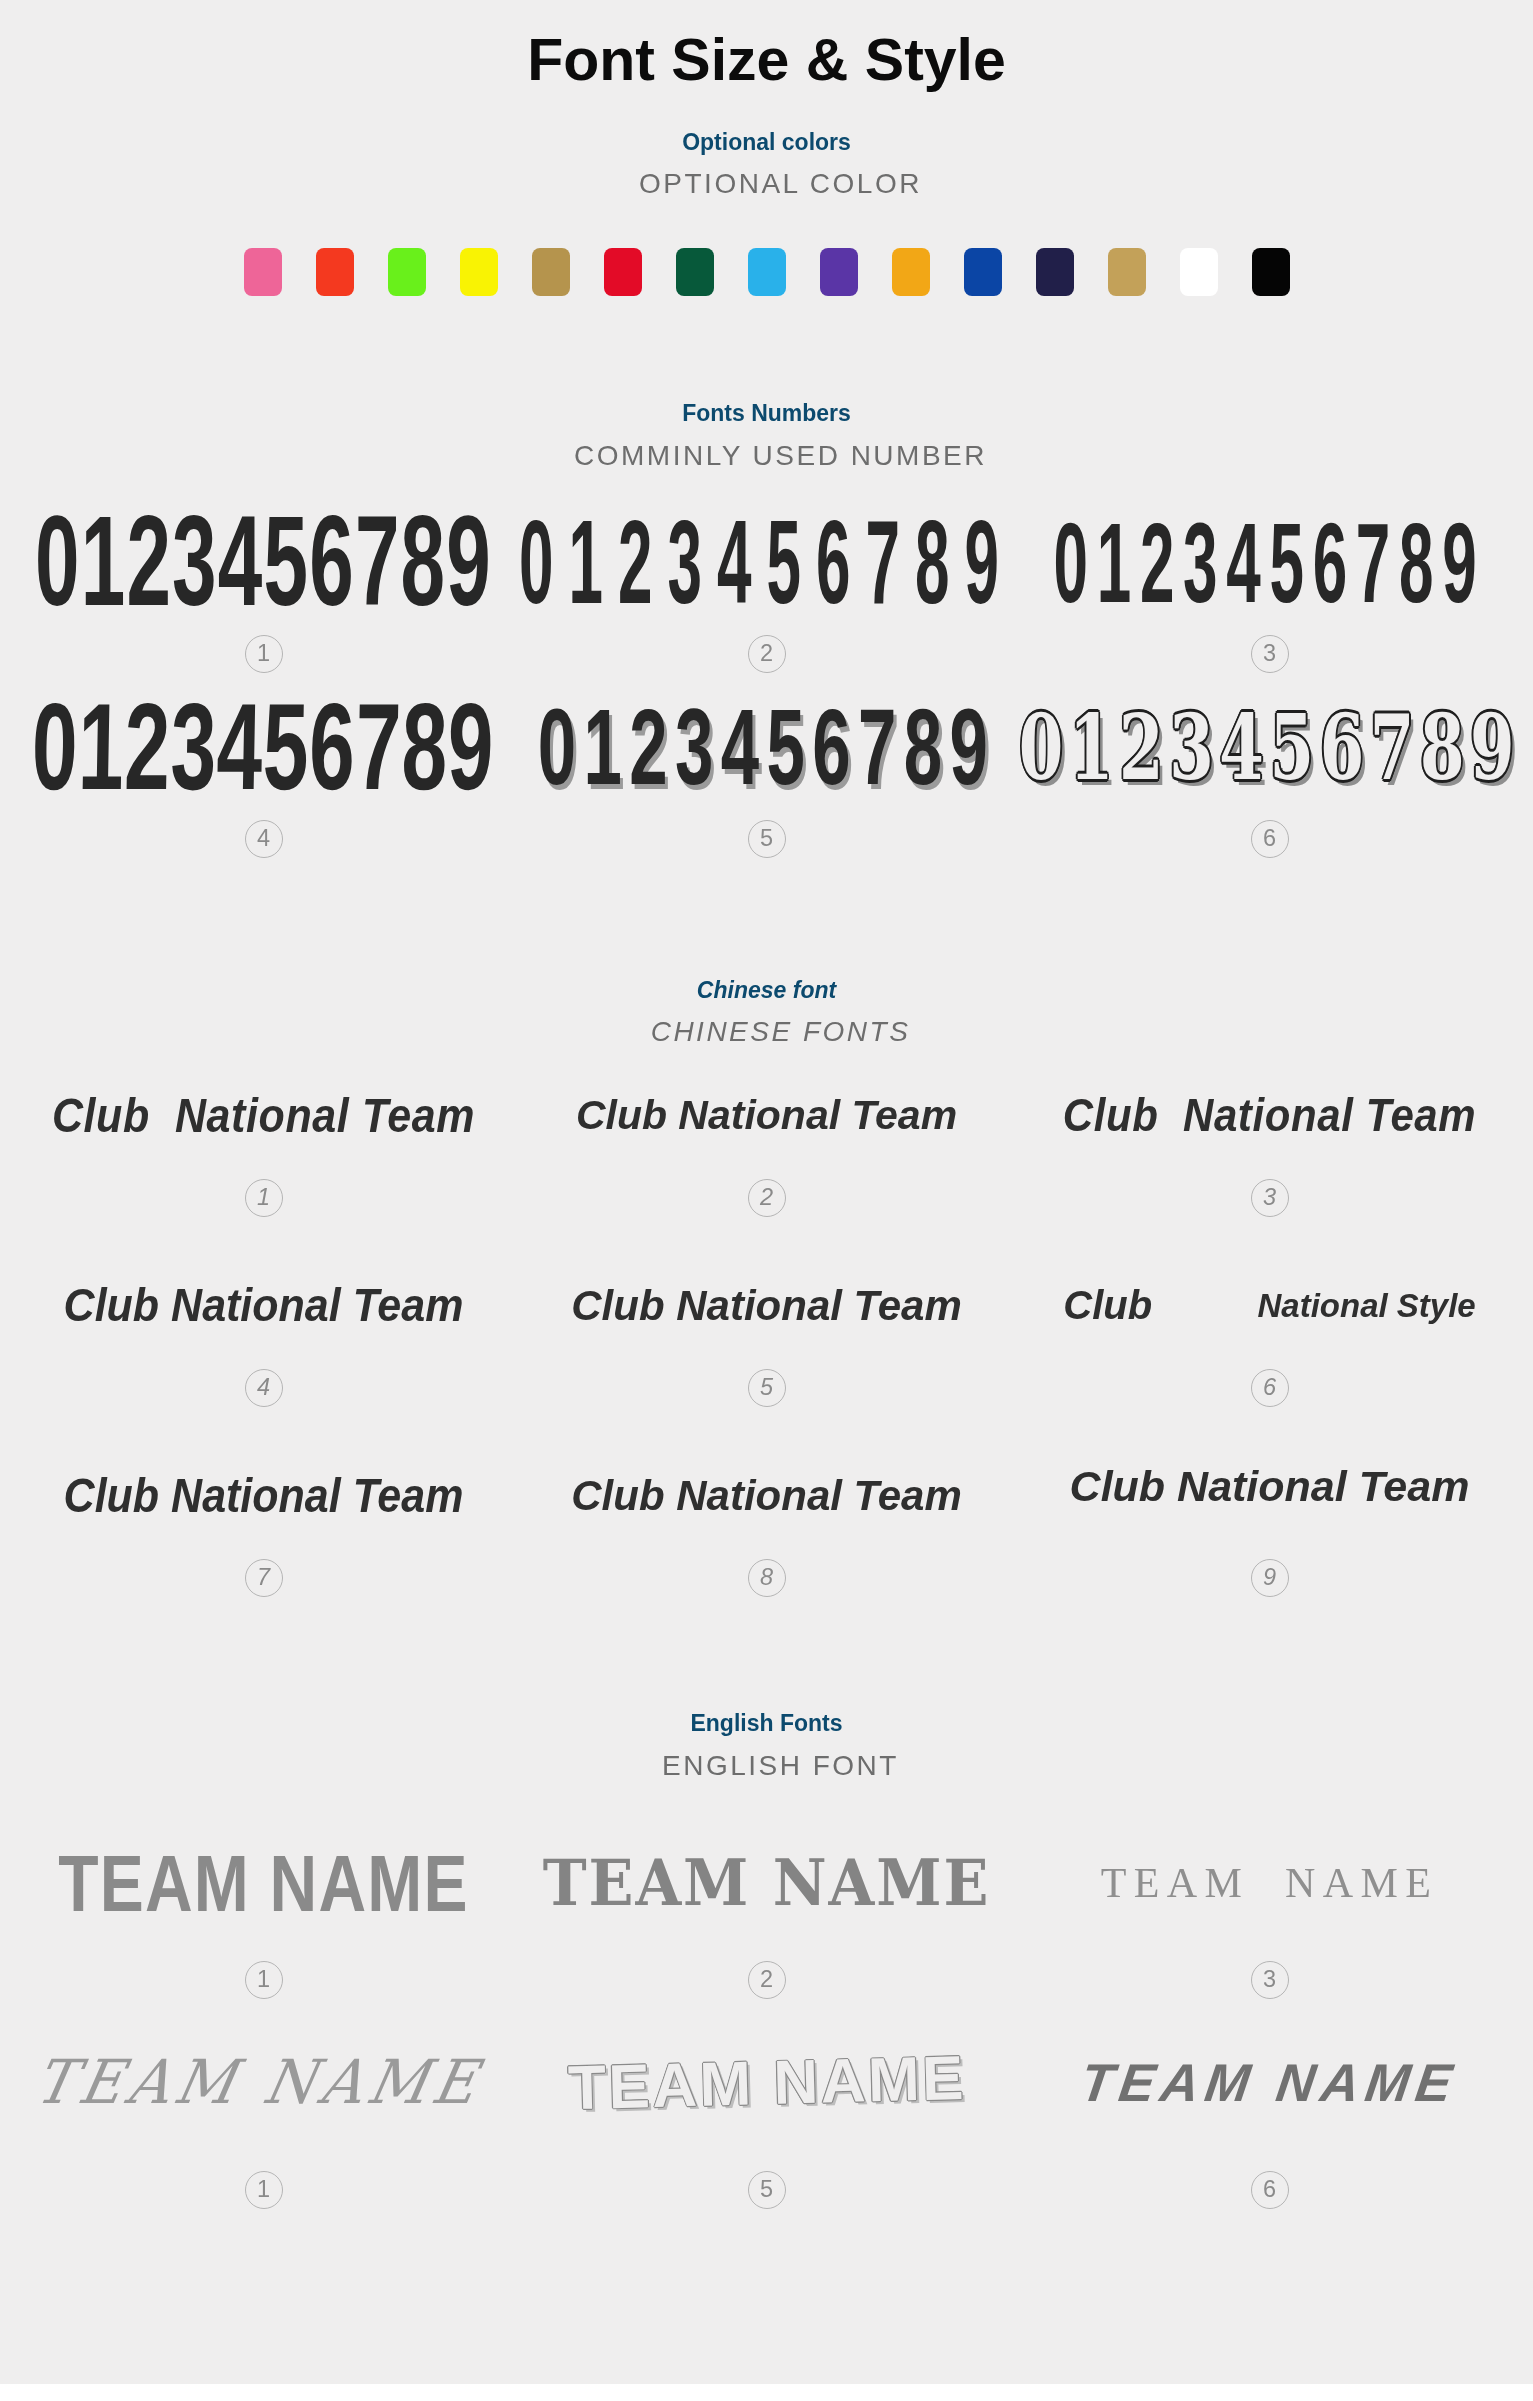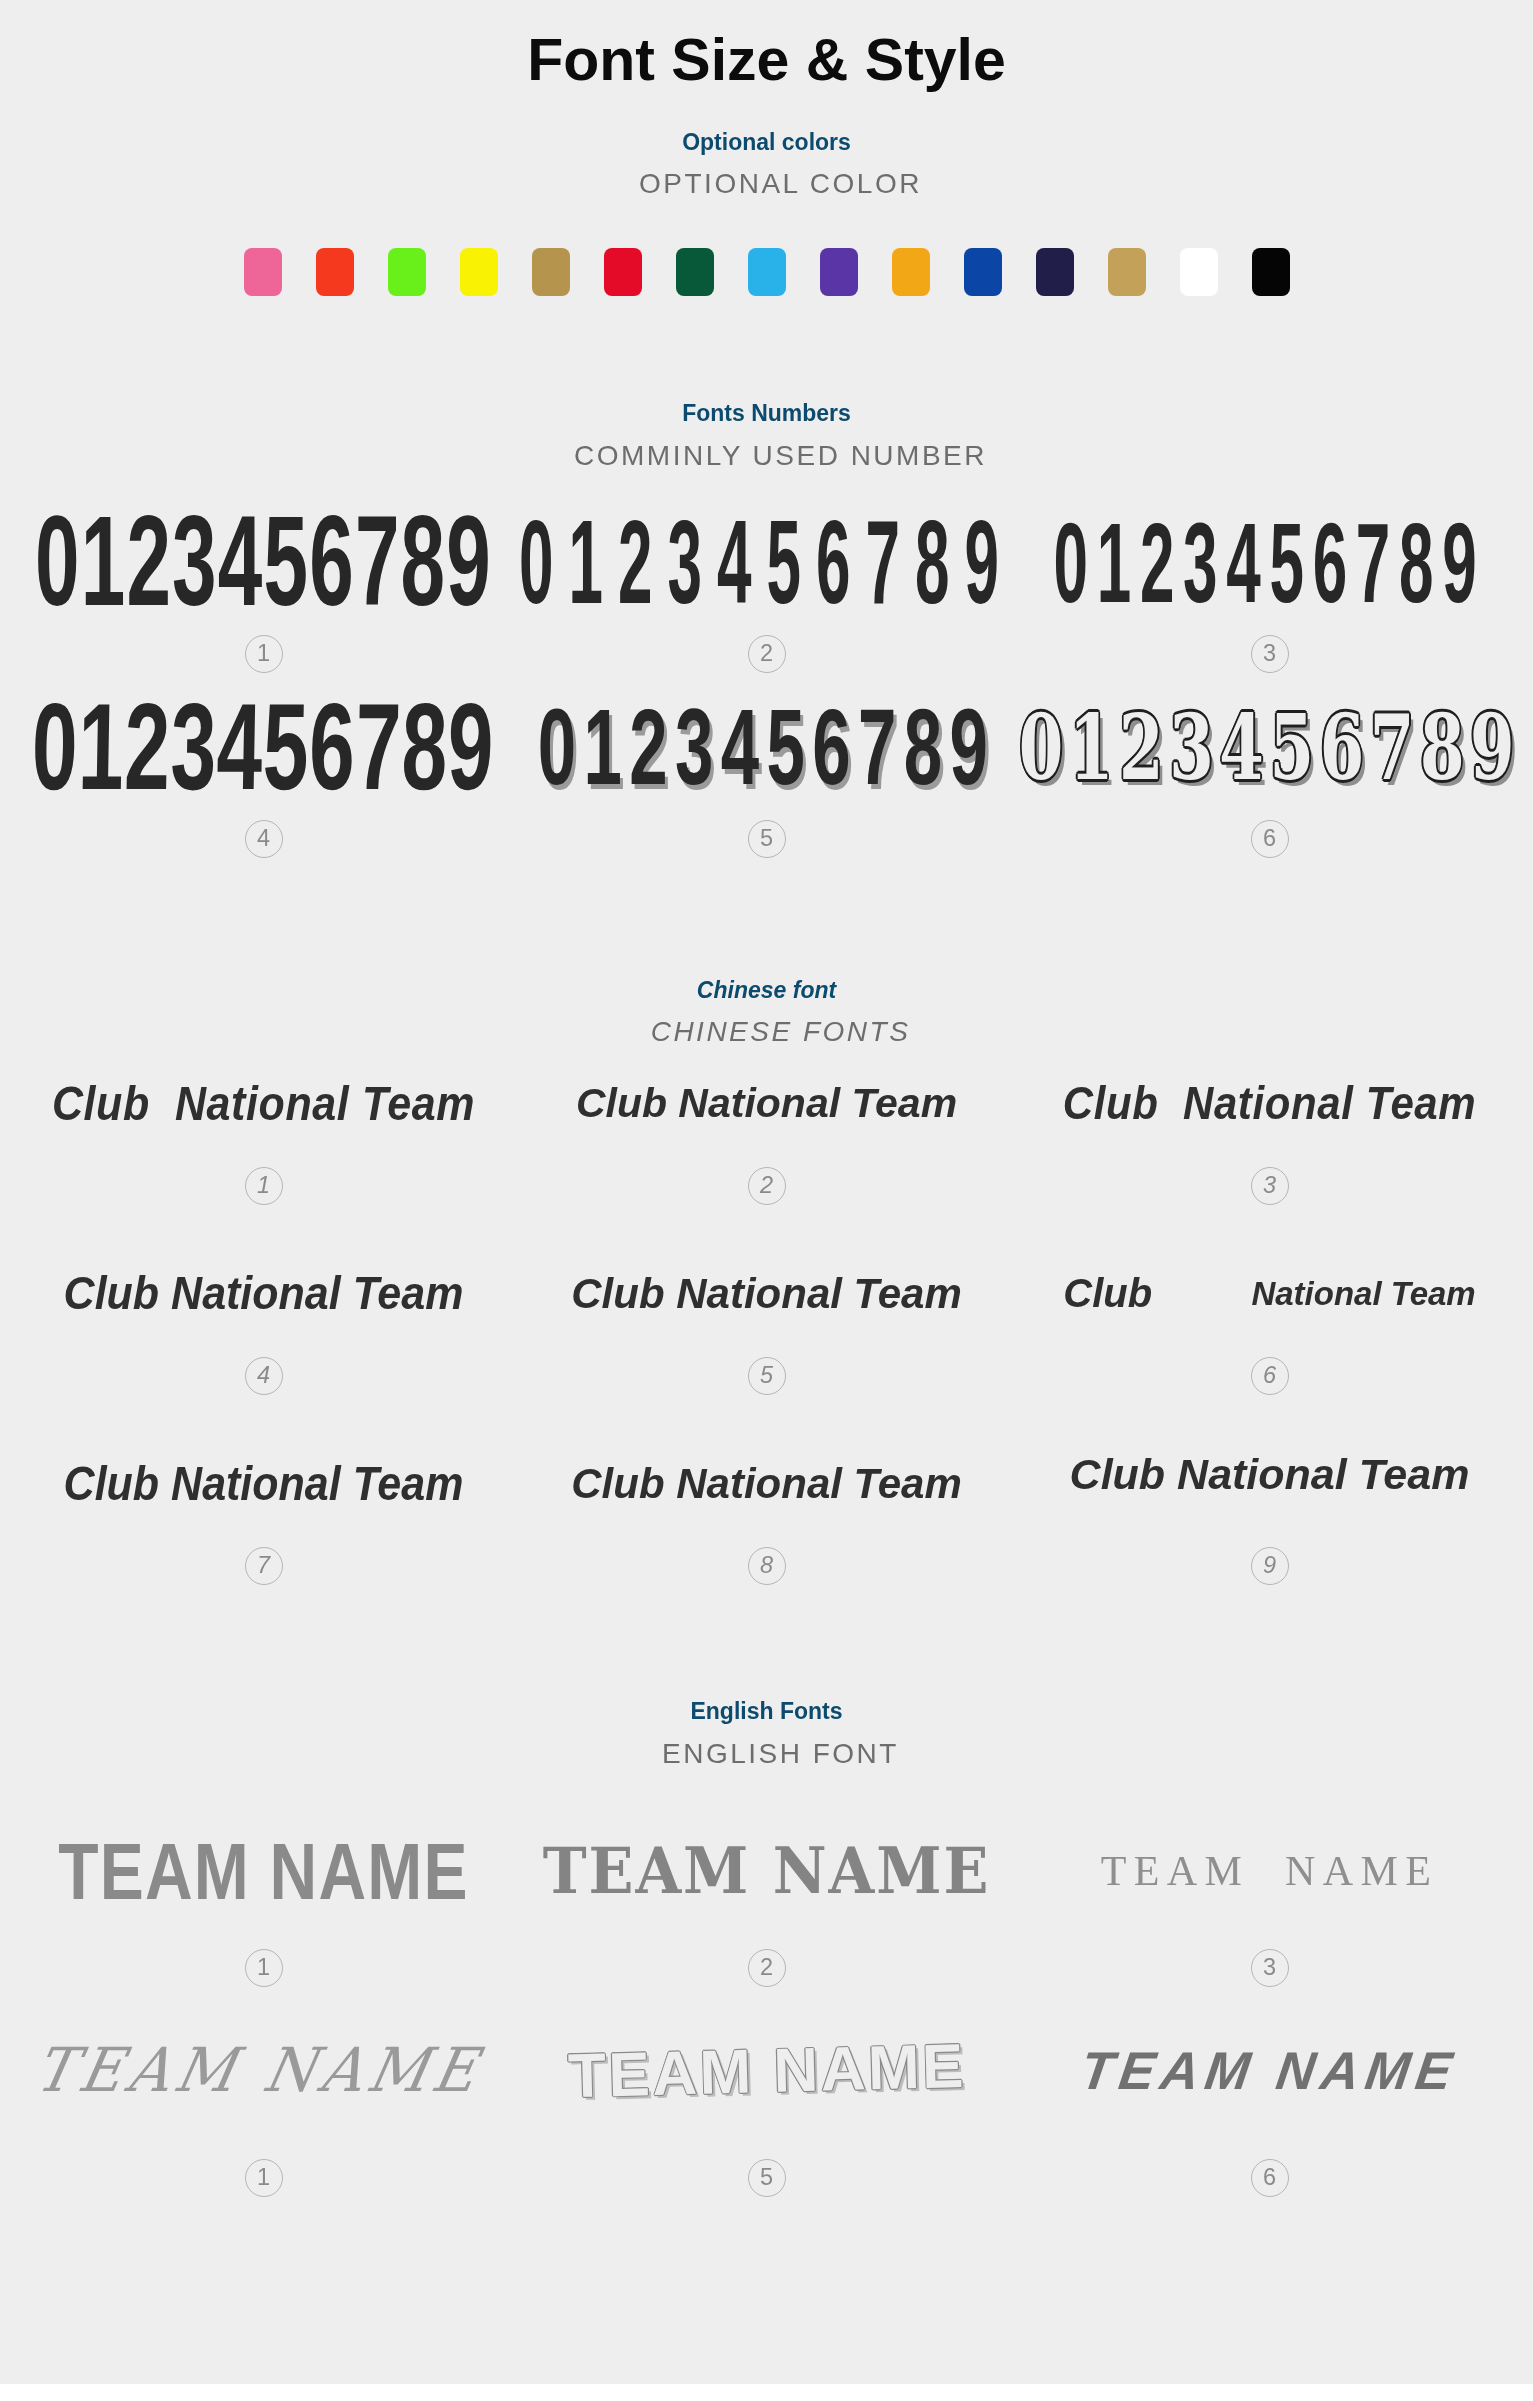--- a/index.html
+++ b/index.html
@@ -43,21 +43,21 @@
   .ns3 .digits { font-size:62px; font-weight:600; letter-spacing:8.7px; transform:scaleY(1.82); }
   .ns4 .digits { font-size:82px; font-weight:900; letter-spacing:0.6px;  transform:scaleY(1.50) skewX(-1.5deg); }
   .ns5 .digits { font-size:69px; font-weight:900; letter-spacing:7.4px; transform:scaleY(1.55);
                  text-shadow:3.1px 3.1px 0 #9b9b9b; }
   .ns6 .digits { font-family:"DejaVu Serif", serif; font-size:64px; font-weight:700;
                  letter-spacing:5.6px; transform:scaleY(1.40); color:#efeeee;
                  text-shadow:1.9px 0 0 #1f1f1f,-1.9px 0 0 #1f1f1f,0 1.9px 0 #1f1f1f,0 -1.9px 0 #1f1f1f,
                              1.2px 1.2px 0 #1f1f1f,-1.2px 1.2px 0 #1f1f1f,1.2px -1.2px 0 #1f1f1f,-1.2px -1.2px 0 #1f1f1f,
                              4.3px 4.3px 0 #8f8f8f; }
   
-  .ch-grid { margin-top:20px; row-gap:53px; }
+  .ch-grid { margin-top:32px; row-gap:53px; }
   .ch-box { height:71px; display:flex; align-items:center; justify-content:center; width:100%; }
   .ch-cell .circle { margin-top:28px; }
   .ch { white-space:pre; color:#2f2f2f; display:inline-block; }
   .cs1 { font-size:43px; font-weight:600; letter-spacing:0.6px; transform:scaleY(1.12); }
   .cs2 { font-size:41px; font-weight:600; }
   .cs3 { font-size:42px; font-weight:600; letter-spacing:0.6px; transform:scaleY(1.10); }
   .cs4 { font-size:43px; font-weight:700; transform:scaleY(1.08); }
   .cs5 { font-size:42px; font-weight:700; }
   .cs6-box { display:flex; justify-content:space-between; align-items:center; width:82%; }
   .cs6a { font-size:40px; font-weight:600; }
@@ -191,21 +191,21 @@
     </div>
     <div class="cell ch-cell">
       <div class="ch-box">
           <span class="ch cs5">Club National Team</span>
         </div>
       <span class="circle">5</span>
     </div>
     <div class="cell ch-cell">
       <div class="ch-box cs6-box">
         <span class="ch cs6a">Club</span>
-        <span class="ch cs6b">National Team</span>
+        <span class="ch cs6b">National Style</span>
       </div>
       <span class="circle">6</span>
     </div>
     <div class="cell ch-cell">
       <div class="ch-box">
           <span class="ch cs7">Club National Team</span>
         </div>
       <span class="circle">7</span>
     </div>
     <div class="cell ch-cell">

